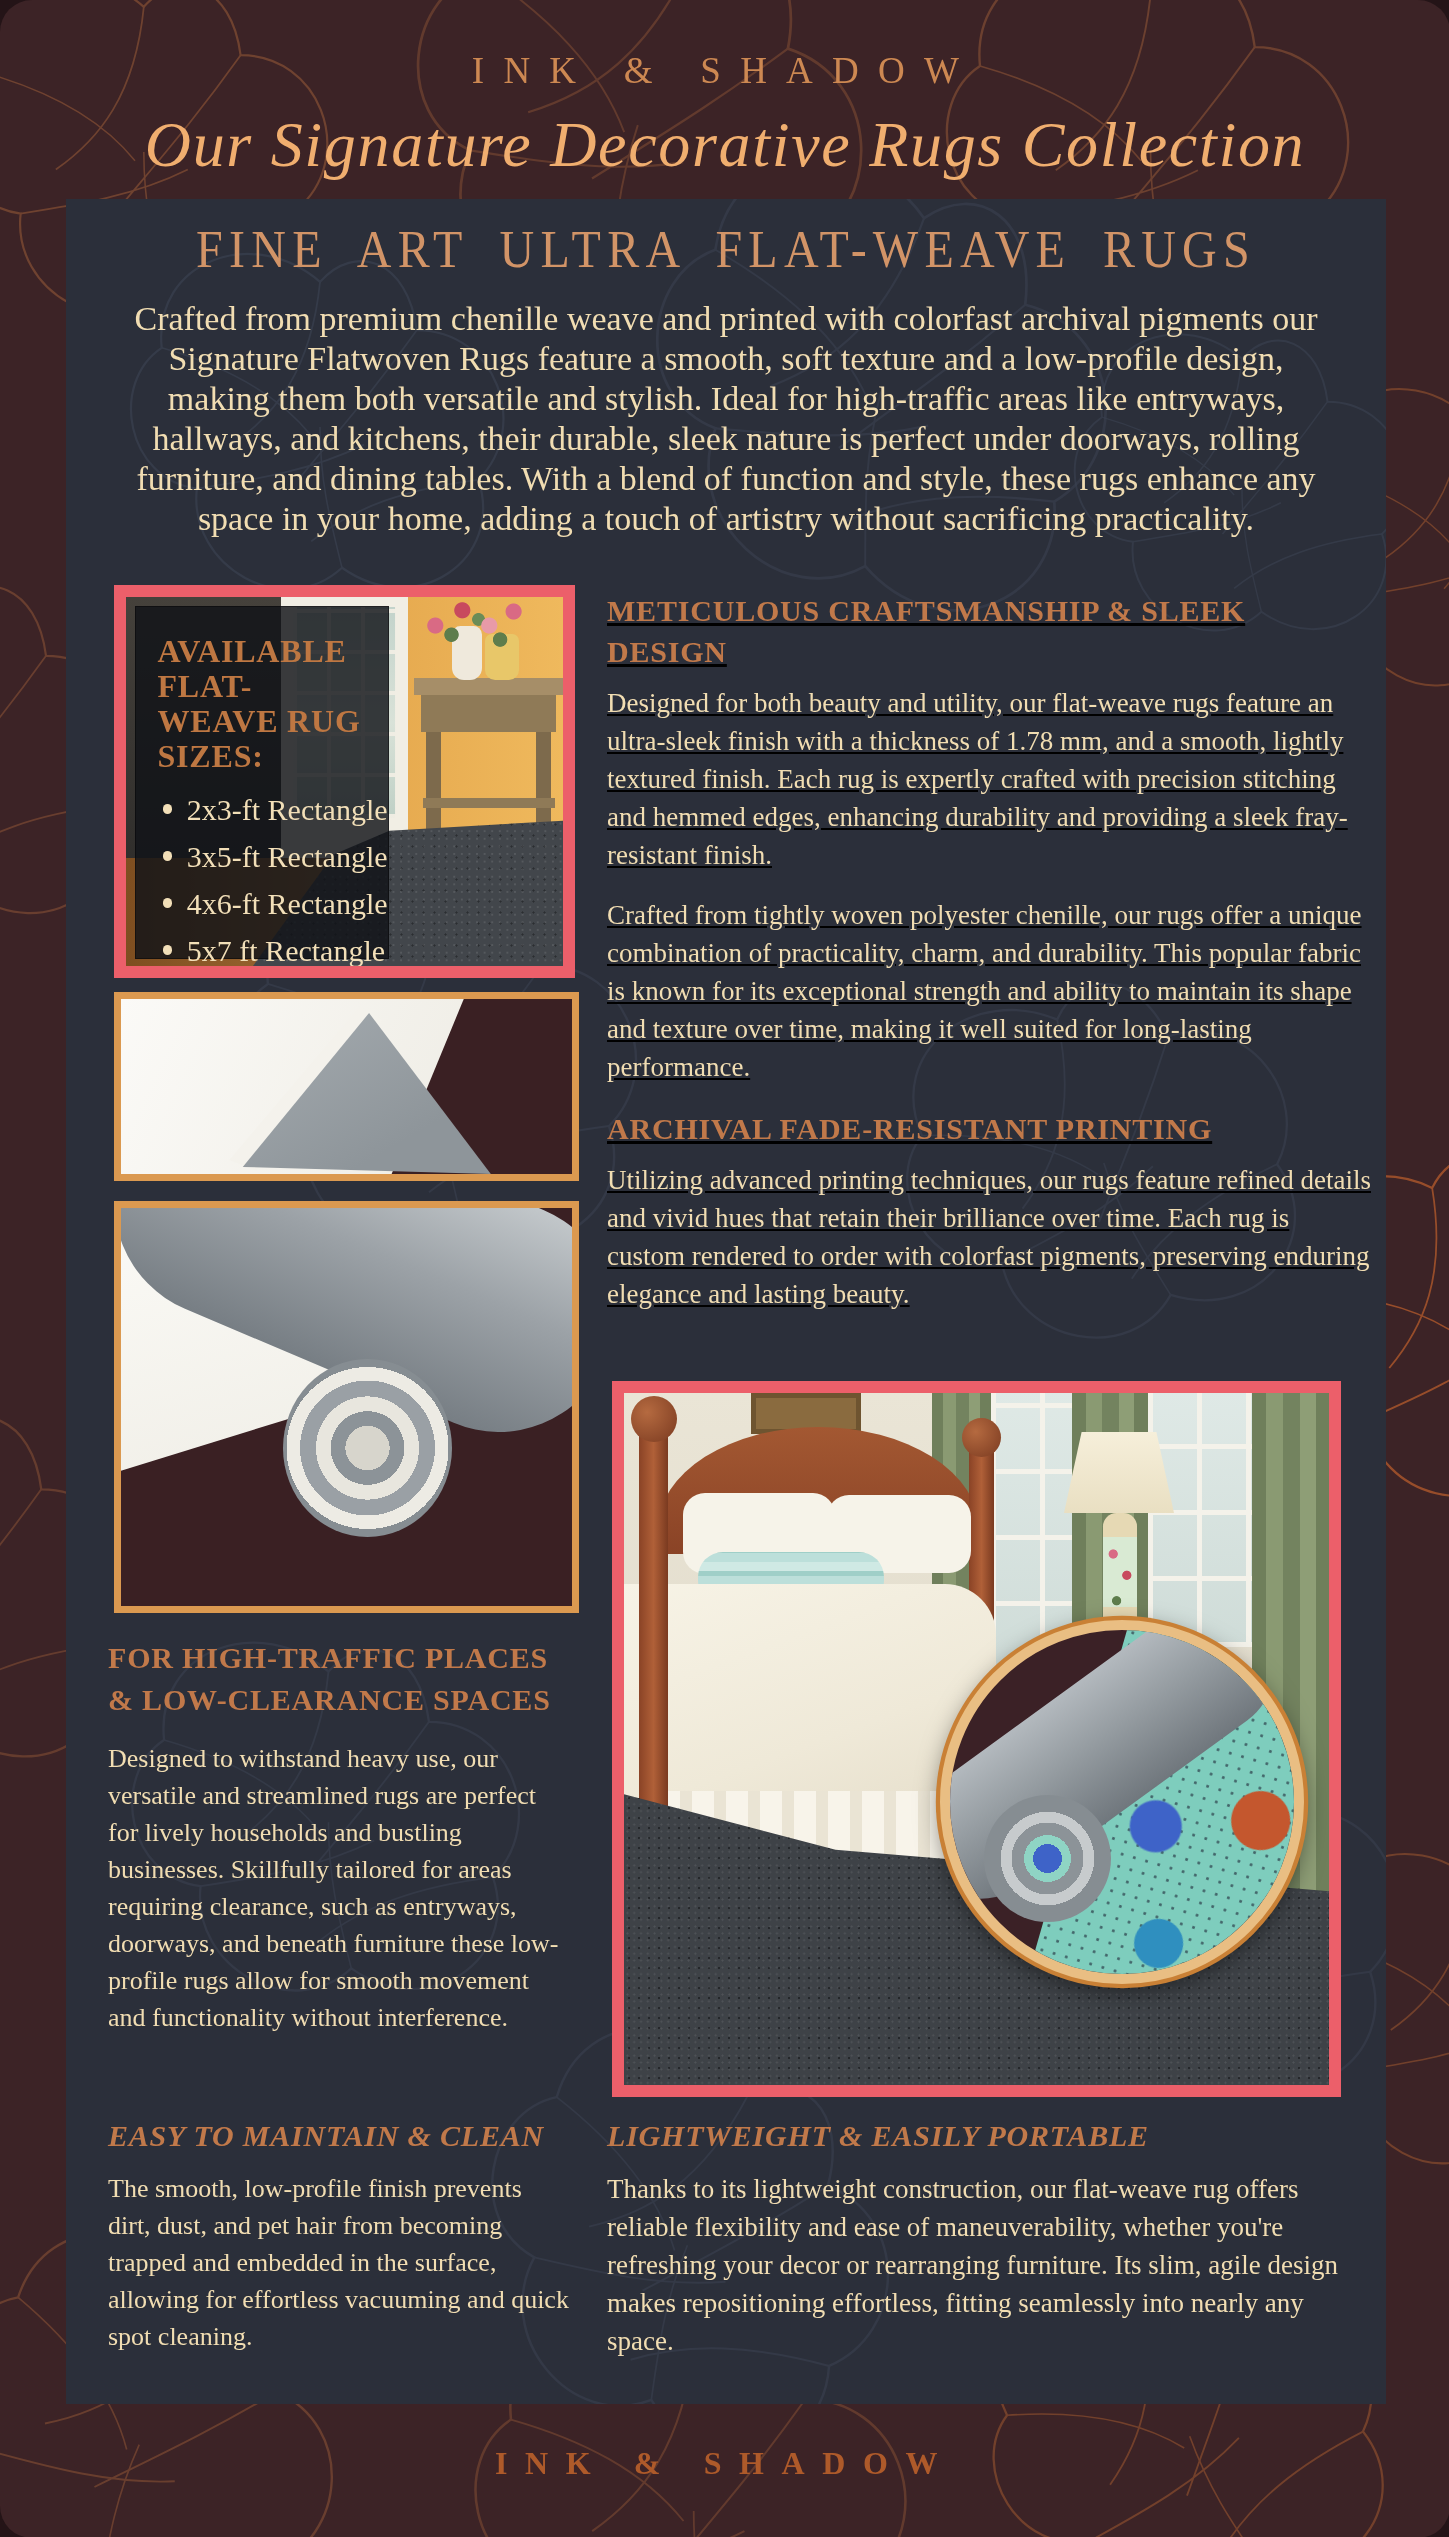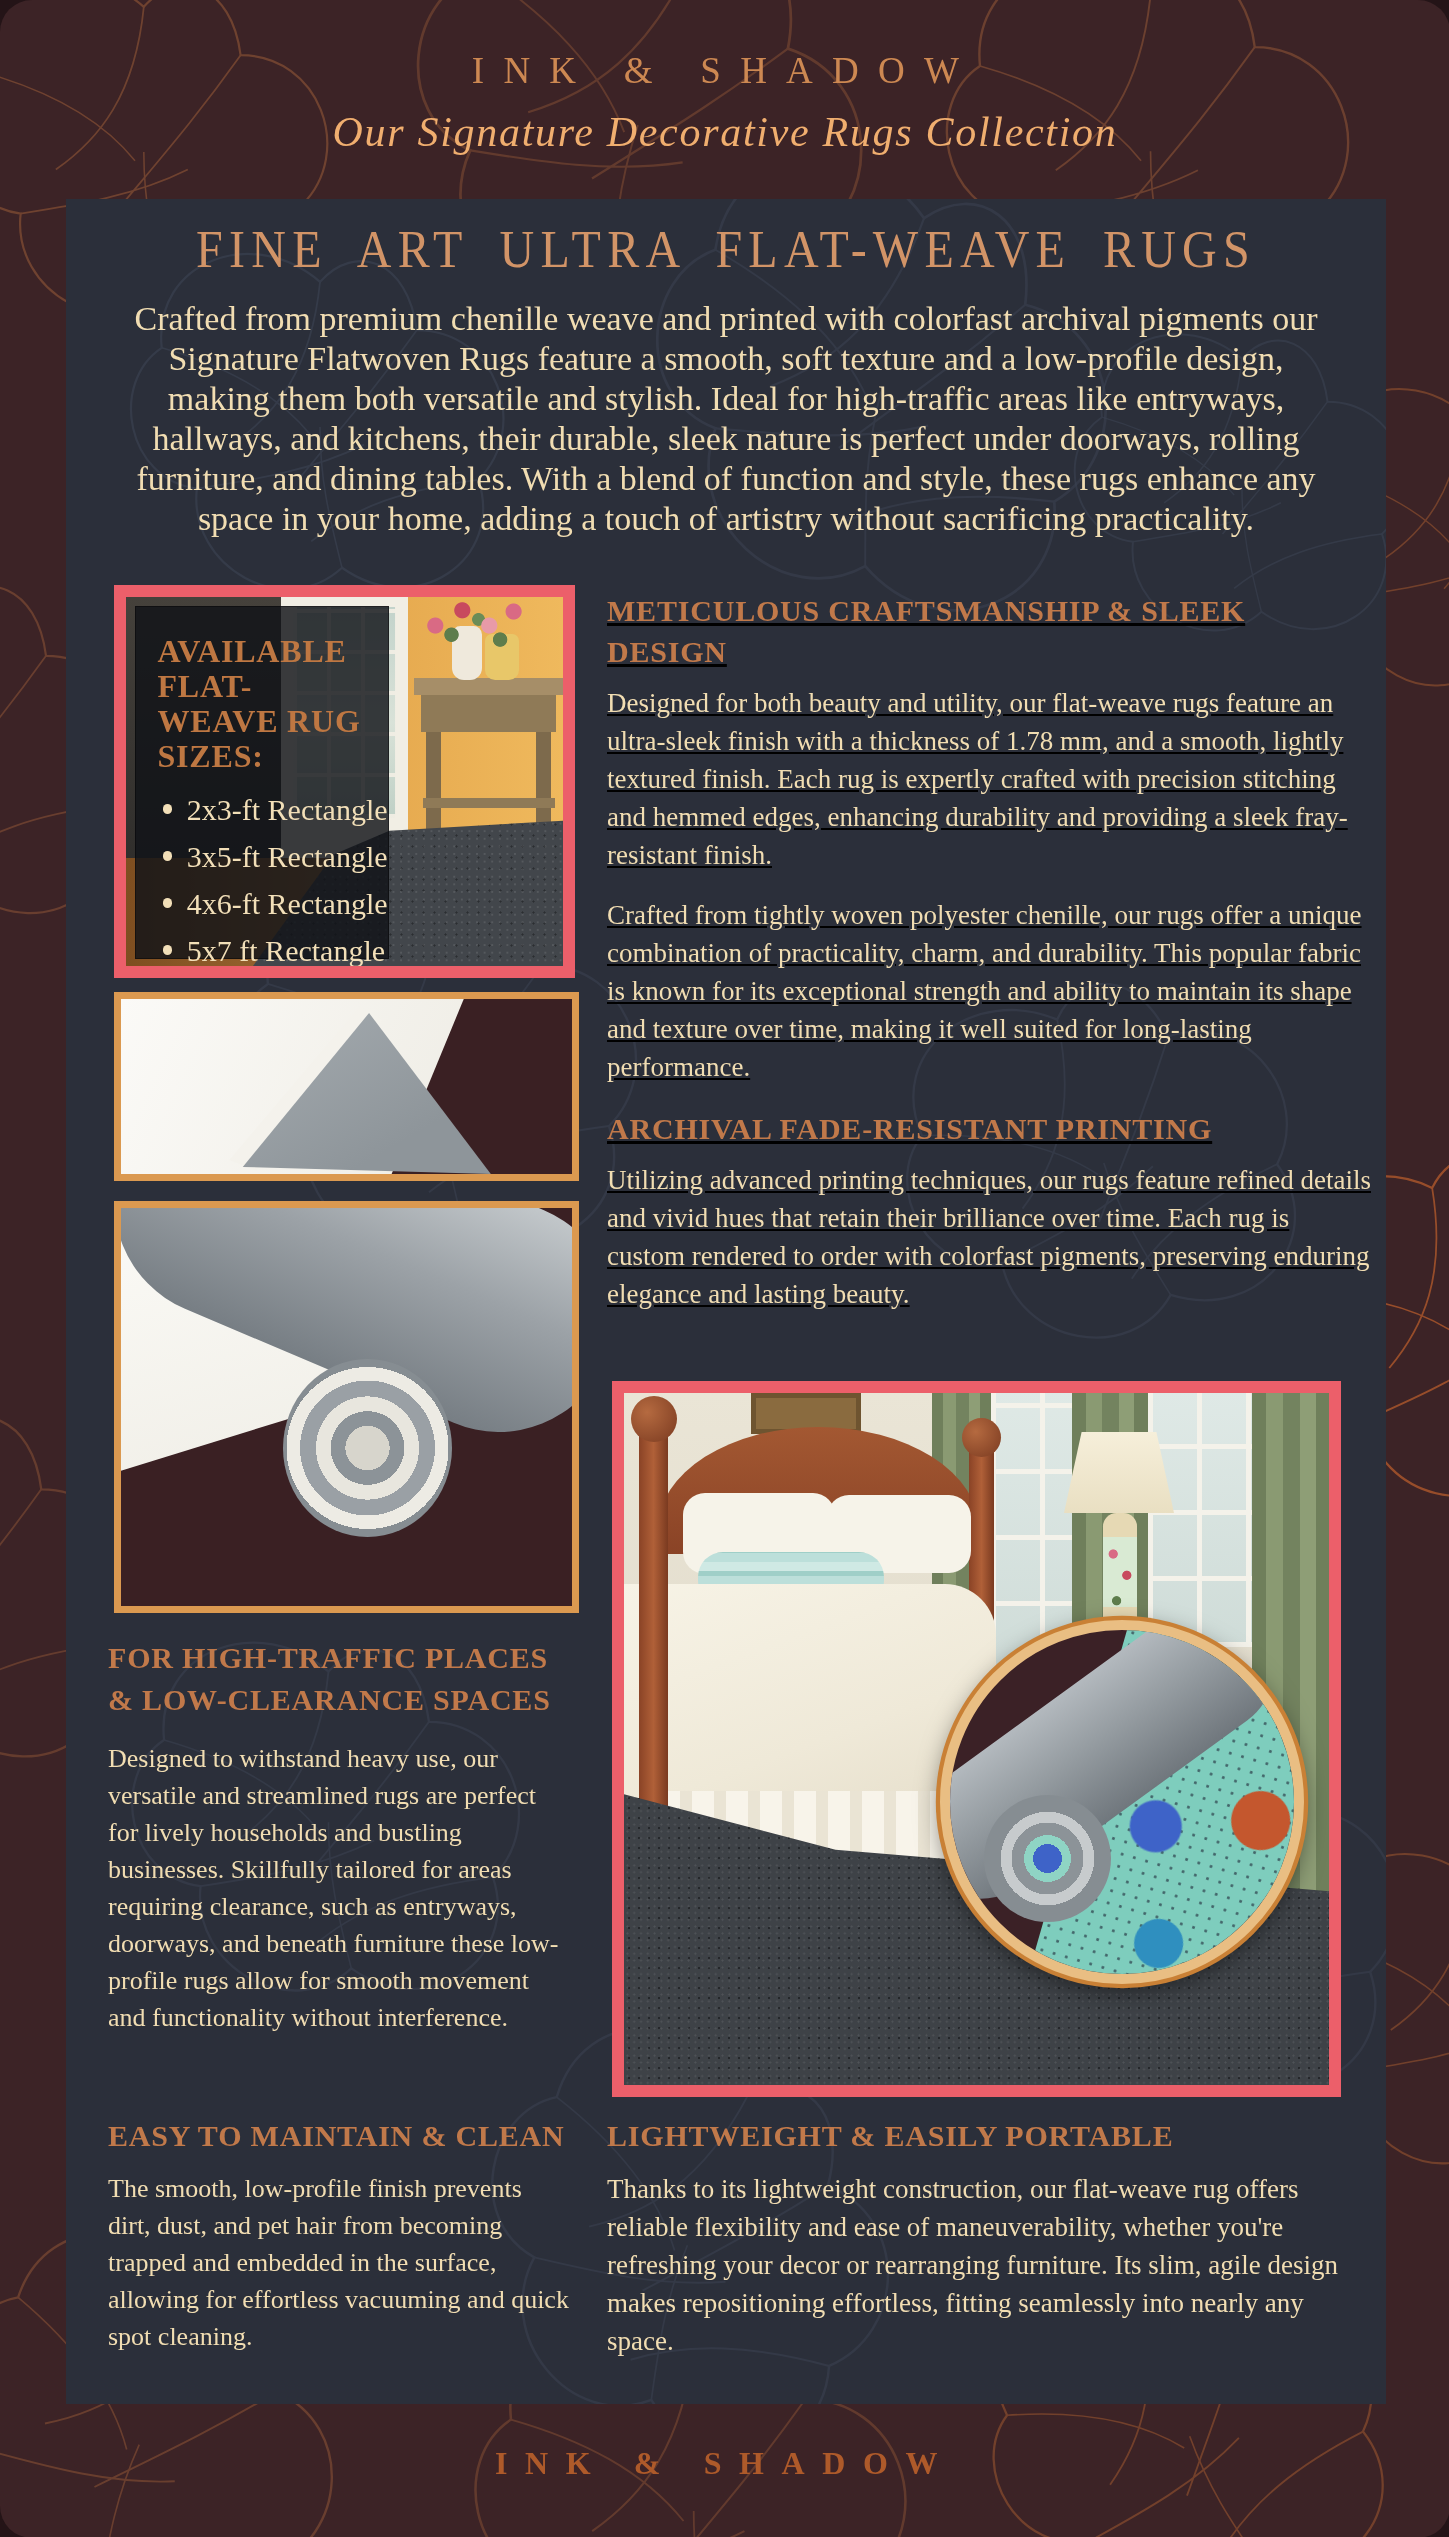--- a/index.html
+++ b/index.html
@@ -10,21 +10,21 @@
     border-radius:32px;
   }
   .bg-svg{position:absolute;left:0;top:0;pointer-events:none;}
   
   .brand-top{
     position:absolute;left:0;top:49px;width:100%;text-align:center;
     color:#CD8852;font-size:37px;letter-spacing:0.52em;font-weight:400;
   }
   .tagline{
     position:absolute;left:0;top:108px;width:100%;text-align:center;
-    color:#F0AE6F;font-size:42px;font-style:italic;letter-spacing:1.7px;
+    color:#F0AE6F;font-size:64px;font-style:italic;letter-spacing:1.7px;
   }
   
   .panel{
     position:absolute;left:66px;top:199px;width:1320px;height:2205px;
     background:#2B2F3A;overflow:hidden;
   }
   .hero-title{
     position:absolute;left:0;top:18.6px;width:100%;text-align:center;
     color:#D29467;font-size:48px;letter-spacing:0.13em;word-spacing:13.5px;
     transform:scaleY(1.12);transform-origin:top center;font-weight:400;
@@ -37,21 +37,21 @@
   .body-text{color:#F1DDB2;}
   .col-right-flow{position:absolute;left:541px;top:391px;width:765px;height:791px;overflow:hidden;}
   .col-right-flow .sec{margin-bottom:22px;text-decoration:underline;}
   .col-right-flow .sec .h-copper{margin-bottom:12px;}
   .col-right-flow .body-text{font-size:27px;line-height:38px;}
   .traffic-block{position:absolute;left:42px;top:1438px;width:461px;}
   .traffic-block .h-copper{line-height:42px;margin-bottom:18.6px;}
   .traffic-block .body-text{font-size:26px;line-height:37px;}
   .bottom-row-left{position:absolute;left:42px;top:1916px;width:461px;}
   .bottom-row-right{position:absolute;left:541px;top:1916px;width:765px;}
-  .bottom-row-left .h-copper,.bottom-row-right .h-copper{margin-bottom:13.5px;}
+  .bottom-row-left .h-copper,.bottom-row-right .h-copper{margin-bottom:13.5px;font-style:italic;}
   .bottom-row-left .body-text{font-size:26px;line-height:37px;}
   .bottom-row-right .body-text{font-size:27px;line-height:38px;}
   
   .brand-footer{
     position:absolute;left:0;top:2445px;width:100%;text-align:center;
     color:#AE5A2A;font-size:32px;letter-spacing:0.55em;font-weight:bold;
   }
   
   .fig{position:absolute;box-sizing:border-box;overflow:hidden;}
   .fig-coral{border:12px solid #EC5F6A;}

